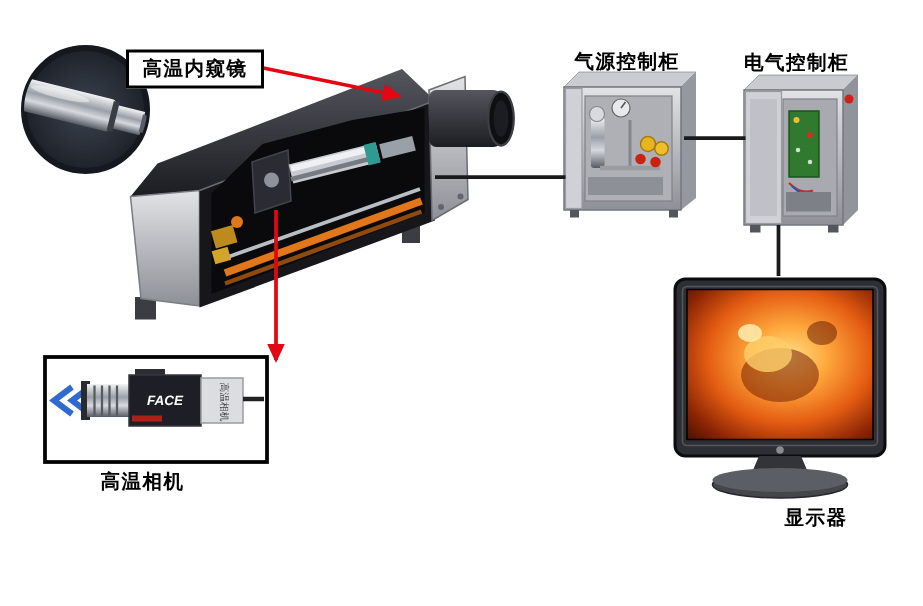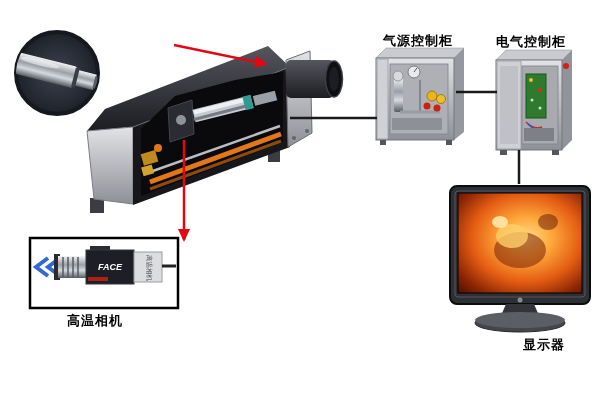--- a/index.html
+++ b/index.html
@@ -182,17 +182,18 @@
 
     <g>
       <line x1="290" y1="118" x2="377" y2="118" stroke="#1a1a1a" stroke-width="2.5"></line>
       <line x1="456" y1="92" x2="497" y2="92" stroke="#1a1a1a" stroke-width="2.5"></line>
       <line x1="519" y1="150" x2="519" y2="184" stroke="#1a1a1a" stroke-width="2.5"></line>
       <line x1="174" y1="45" x2="266" y2="64" stroke="#e30613" stroke-width="2.5" marker-end="url(#arrow-red)"></line>
       <line x1="184" y1="140" x2="184" y2="240" stroke="#e30613" stroke-width="2.5" marker-end="url(#arrow-red)"></line>
     </g>
   </svg>
 
+  <div class="boxed-label" id="lbl-endoscope">高温内窥镜</div>
   <div class="plain-label" id="lbl-electric">电气控制柜</div>
   <div class="plain-label" id="lbl-air">气源控制柜</div>
   <div class="plain-label" id="lbl-camera">高温相机</div>
   <div class="plain-label" id="lbl-monitor">显示器</div>
 </div>
 
 </body></html>

